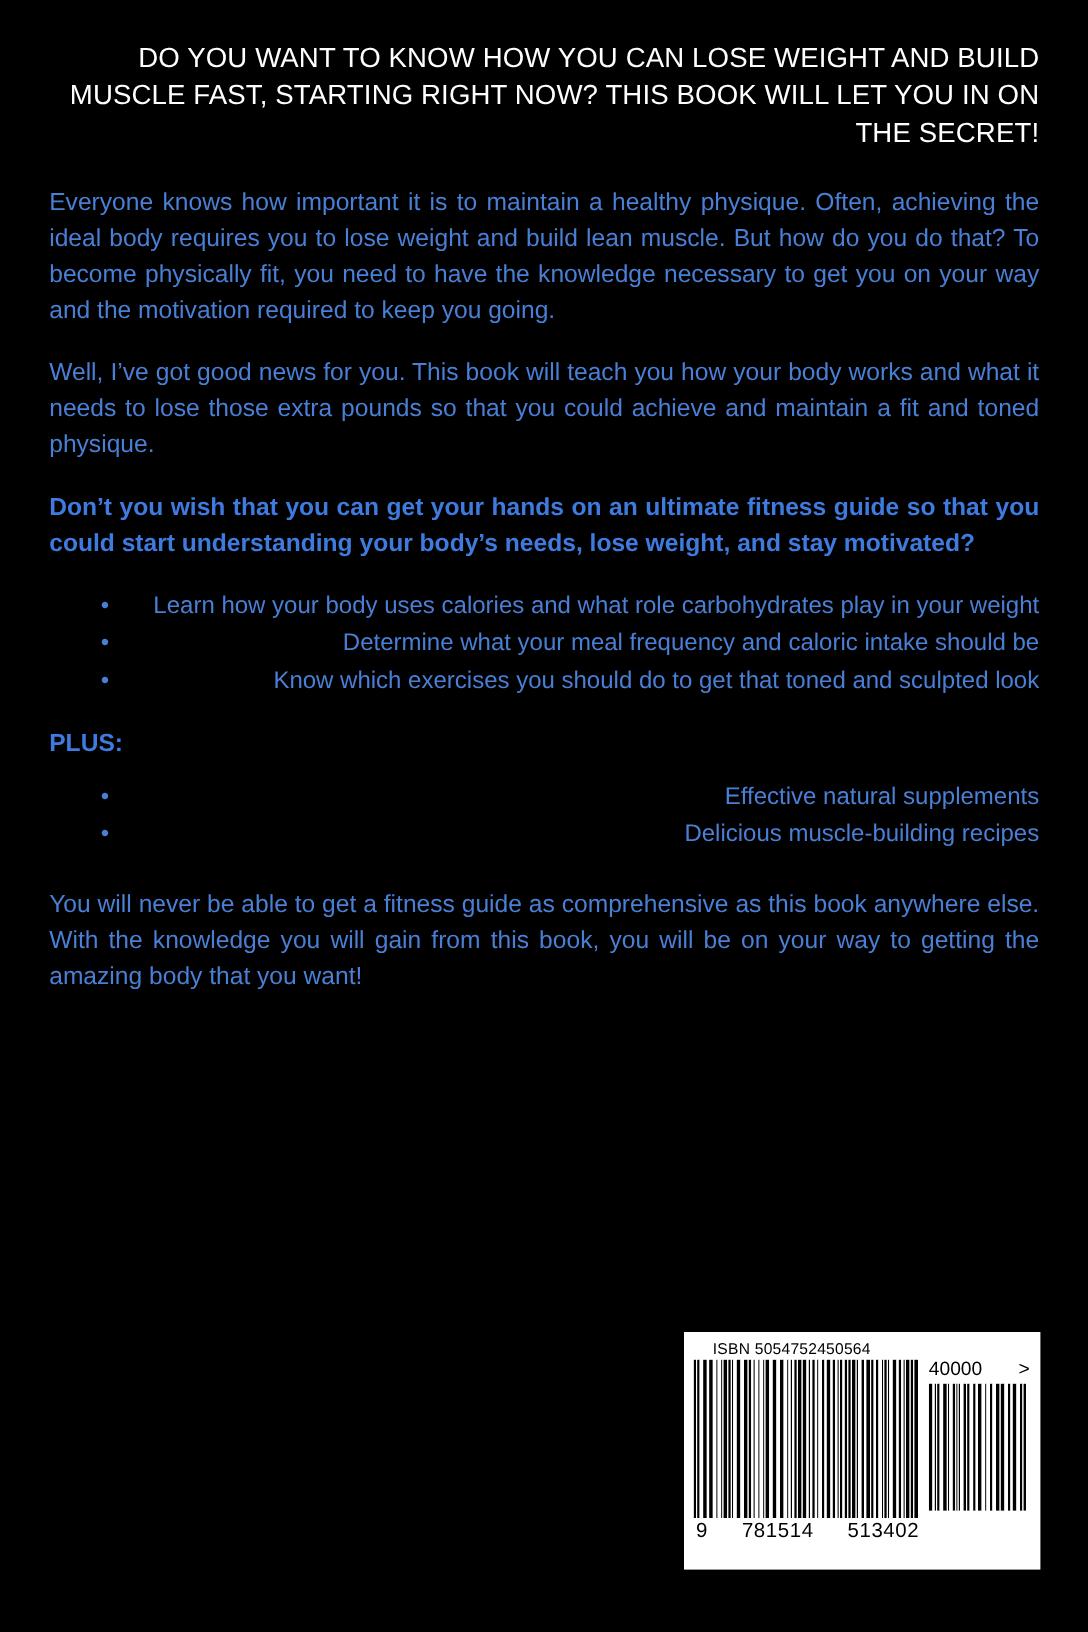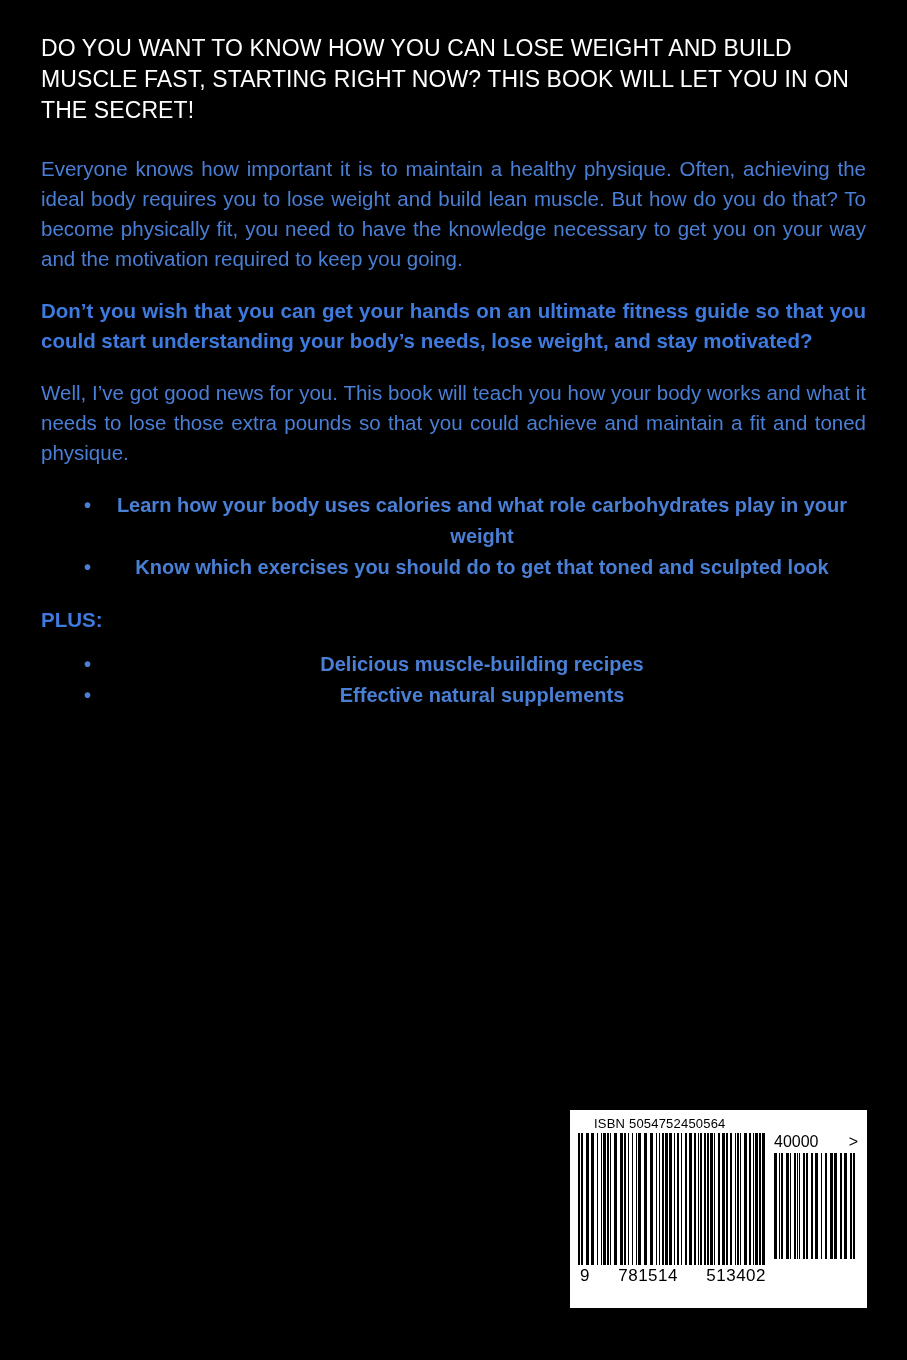--- a/index.html
+++ b/index.html
@@ -23,21 +23,21 @@
   .content {
     position: absolute;
     left: 41px;
     top: 33px;
     width: 825px;
   }
   .headline {
     color: #ffffff;
     font-size: 23px;
     line-height: 31px;
-    text-align: left;
+    text-align: right;
     margin: 0 0 28px 0;
     font-weight: normal;
     letter-spacing: 0.1px;
   }
   p.body-text {
     color: #4a7fd6;
     font-size: 20.5px;
     line-height: 30px;
     text-align: justify;
     margin: 0 0 22px 0;
@@ -66,22 +66,21 @@
     list-style: none;
     margin: 0 0 18px 0;
     padding: 0 0 0 43px;
   }
   ul.bullets li {
     color: #4a7fd6;
     font-size: 20px;
     line-height: 31px;
     padding-left: 14px;
     position: relative;
-    text-align: center;
-    font-weight: bold;
+    text-align: right;
   }
   ul.bullets li::before {
     content: "\2022";
     position: absolute;
     left: 0;
     top: 0;
     color: #4a7fd6;
     font-size: 20px;
   }
   .spacer-sm { height: 10px; }
@@ -151,39 +150,41 @@
 </head>
 <body>
 
 <div class="page">
   <div class="content">
 
     <h1 class="headline">DO YOU WANT TO KNOW HOW YOU CAN LOSE WEIGHT AND BUILD MUSCLE FAST, STARTING RIGHT NOW? THIS BOOK WILL LET YOU IN ON THE SECRET!</h1>
 
     <p class="body-text">Everyone knows how important it is to maintain a healthy physique. Often, achieving the ideal body requires you to lose weight and build lean muscle. But how do you do that? To become physically fit, you need to have the knowledge necessary to get you on your way and the motivation required to keep you going.</p>
 
+    <p class="body-text">Well, I’ve got good news for you. This book will teach you how your body works and what it needs to lose those extra pounds so that you could achieve and maintain a fit and toned physique.</p>
+
     <p class="body-text bold">Don’t you wish that you can get your hands on an ultimate fitness guide so that you could start understanding your body’s needs, lose weight, and stay motivated?</p>
-
-    <p class="body-text">Well, I’ve got good news for you. This book will teach you how your body works and what it needs to lose those extra pounds so that you could achieve and maintain a fit and toned physique.</p>
 
 
     <ul class="bullets">
       <li>Learn how your body uses calories and what role carbohydrates play in your weight</li>
+      <li>Determine what your meal frequency and caloric intake should be</li>
       <li>Know which exercises you should do to get that toned and sculpted look</li>
     </ul>
 
     <p class="plus-label">PLUS:</p>
 
     <ul class="bullets">
+      <li>Effective natural supplements</li>
       <li>Delicious muscle-building recipes</li>
-      <li>Effective natural supplements</li>
     </ul>
 
     <div class="spacer-sm"></div>
 
+    <p class="body-text">You will never be able to get a fitness guide as comprehensive as this book anywhere else. With the knowledge you will gain from this book, you will be on your way to getting the amazing body that you want!</p>
   </div>
 
   <div class="barcode-block">
     <div class="isbn-text">ISBN 5054752450564</div>
     <div class="barcodes-row">
       <div class="bc-main">
         <div class="bars" id="bars-main">
             <span style="width: 2px; background: rgb(0, 0, 0); height: 100%;"></span>
             <span style="width: 1px; background: rgb(255, 255, 255); height: 100%;"></span>
             <span style="width: 2px; background: rgb(0, 0, 0); height: 100%;"></span>

